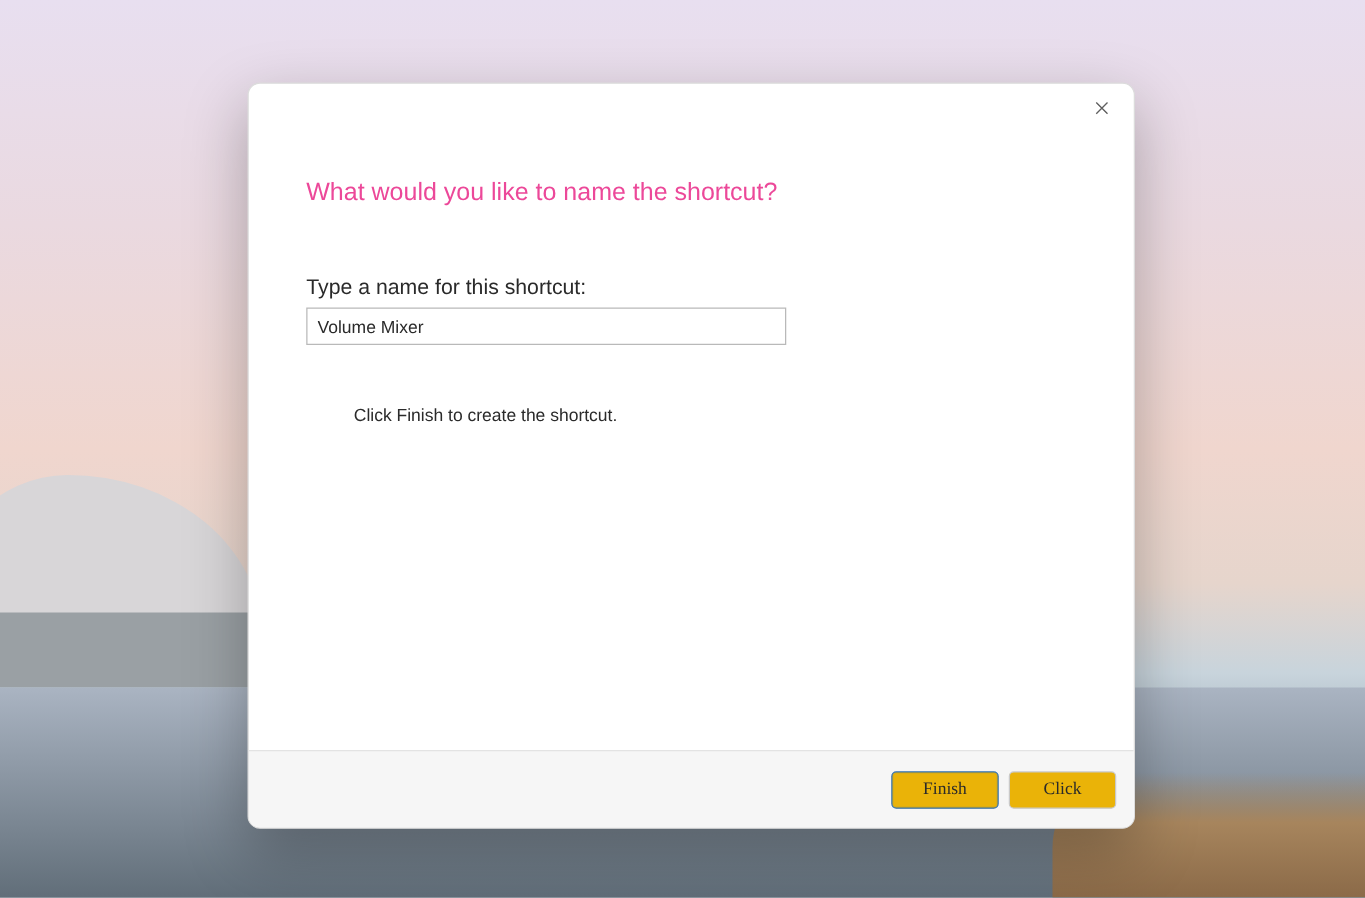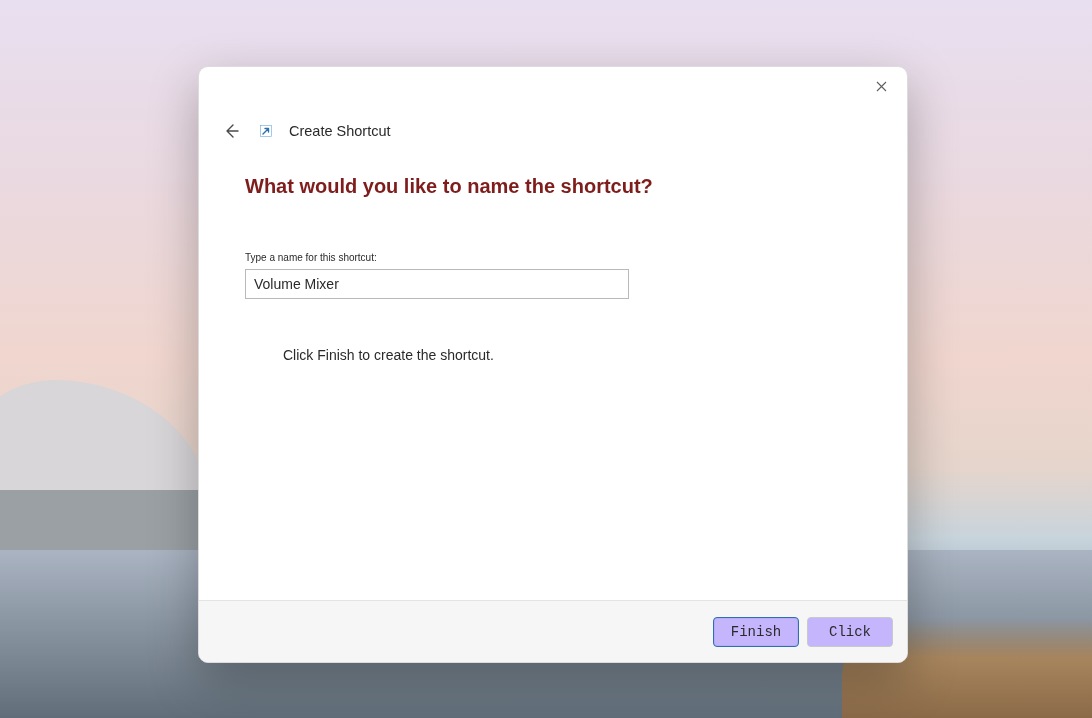--- a/index.html
+++ b/index.html
@@ -118,27 +118,27 @@
       font-size: 14.5px;
       color: #2a2a2a;
       font-weight: 400;
     }
 
     .content {
       flex: 1;
       padding: 32px 46px 0 46px;
     }
     .heading {
-      color: #7f1d1d;
+      color: #ec4899;
       font-size: 20px;
-      font-weight: 700;
+      font-weight: 400;
       margin-bottom: 54px;
     }
     .field-label {
-      font-size: 10px;
+      font-size: 17px;
       color: #2a2a2a;
       margin-bottom: 6px;
     }
     .text-input {
       width: 384px;
       height: 30px;
       border: 1px solid #b9b9b9;
       padding: 4px 8px;
       font-size: 14px;
       font-family: inherit;
@@ -159,25 +159,25 @@
       background: #f6f6f6;
       display: flex;
       align-items: center;
       justify-content: flex-end;
       gap: 8px;
       padding: 0 14px;
     }
     .btn {
       min-width: 86px;
       height: 30px;
-      background: #c4b5fd;
+      background: #eab308;
       border: 1px solid #c9c9c9;
       border-radius: 4px;
       font-size: 14px;
-      font-family: Liberation Mono, monospace;
+      font-family: Liberation Serif, serif;
       color: #2a2a2a;
       cursor: pointer;
       padding: 0 14px;
     }
     .btn-primary {
       border: 1px solid #2f6fb0;
       box-shadow: inset 0 0 0 1px rgba(0,102,204,0.08);
     }
   </style>
 </head>
@@ -190,34 +190,20 @@
 <div class="dialog">
 
   <div class="titlebar">
     <div class="close-btn">
       <svg width="11" height="11" viewBox="0 0 11 11">
         <path d="M1 1 L10 10 M10 1 L1 10" stroke="#5f5f5f" stroke-width="1.1" fill="none"></path>
       </svg>
     </div>
   </div>
 
-  <div class="header-row">
-    <div class="back-arrow">
-      <svg width="18" height="18" viewBox="0 0 18 18">
-        <path d="M11 3 L5 9 L11 15 M5 9 L16 9" stroke="#4a4a4a" stroke-width="1.4" fill="none" stroke-linecap="round" stroke-linejoin="round"></path>
-      </svg>
-    </div>
-    <span class="shortcut-overlay-icon">
-      <svg width="12" height="12" viewBox="0 0 12 12">
-        <rect x="0.5" y="0.5" width="11" height="11" fill="#fff" stroke="#6aa5dc" stroke-width="0.6"></rect>
-        <path d="M3 9 L8.5 3.5 M5 3.5 L8.5 3.5 L8.5 7" stroke="#2f6fb0" stroke-width="1.4" fill="none" stroke-linecap="round" stroke-linejoin="round"></path>
-      </svg>
-    </span>
-    <div class="dialog-title">Create Shortcut</div>
-  </div>
 
   <div class="content">
     <h1 class="heading">What would you like to name the shortcut?</h1>
     <div class="field-label">Type a name for this shortcut:</div>
     <input type="text" class="text-input" value="Volume Mixer" style="">
     <div class="hint">Click Finish to create the shortcut.</div>
   </div>
 
   <div class="footer">
     <button class="btn btn-primary">Finish</button>

